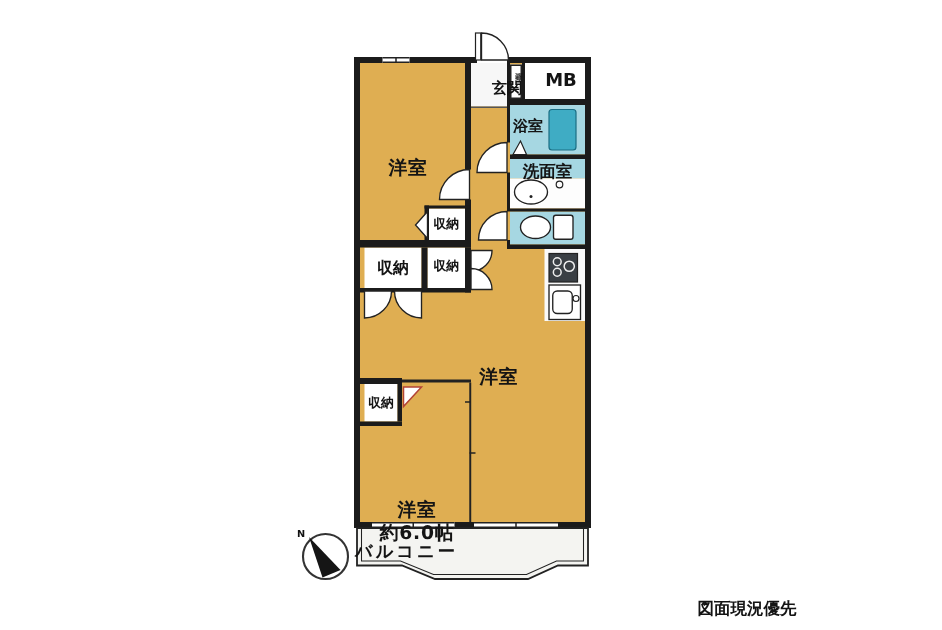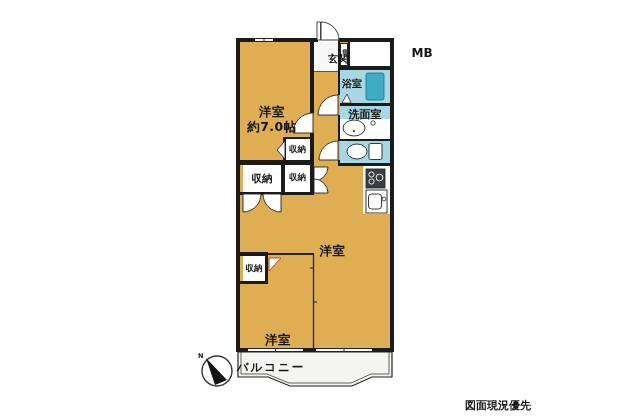--- a/index.html
+++ b/index.html
@@ -110,32 +110,32 @@
 
     <g>
       <circle cx="217" cy="371" r="15" style="fill:#fff;stroke:#333;stroke-width:1.4"></circle>
       <polygon points="206,358 227,380 215,385" style="fill:#151515"></polygon>
       <text x="198" y="358" style="font-size:6.5px;font-weight:bold;fill:#111;font-family:'DejaVu Sans',sans-serif;">N</text>
     </g>
   </svg>
 
   <div class="lbl room-lbl center" style="left:236px;top:68px;width:72px;">
     <span style="display:block">洋室</span>
-    <span style="display:block">約7.0帖</span>
   </div>
   <div class="lbl room-lbl center" style="left:290px;top:207px;width:85px;">
     <span style="display:block">洋室</span>
   </div>
   <div class="lbl room-lbl center" style="left:242px;top:296px;width:72px;">
     <span style="display:block">洋室</span>
+    <span style="display:block">約6.0帖</span>
   </div>
 
   <div class="lbl center" style="left:314px;top:52px;width:48px;font-size:10px;">玄関</div>
   <div class="lbl vert" style="left:341px;top:45px;width:7px;height:20px;font-size:5px;font-weight:500;">下駄箱</div>
-  <div class="lbl center" style="left:350px;top:46px;width:48px;font-size:12px;margin-left:48px;">MB</div>
+  <div class="lbl center" style="left:350px;top:46px;width:48px;font-size:12px;">MB</div>
   <div class="lbl" style="left:342px;top:77px;font-size:10px;">浴室</div>
   <div class="lbl center" style="left:340px;top:107px;width:50px;font-size:11px;">洗面室</div>
   <div class="lbl small-lbl center" style="left:284px;top:144px;width:27px;">収納</div>
   <div class="lbl center" style="left:243px;top:172px;width:38px;font-size:10.5px;">収納</div>
   <div class="lbl small-lbl center" style="left:284px;top:172px;width:27px;">収納</div>
   <div class="lbl small-lbl center" style="left:241px;top:263px;width:26px;">収納</div>
   <div class="lbl center" style="left:228px;top:360px;width:86px;font-size:11.5px;letter-spacing:2px;">バルコニー</div>
   <div class="lbl" style="left:452px;top:398px;font-size:11px;padding-left:13px;">図面現況優先</div>
 </div>
 

